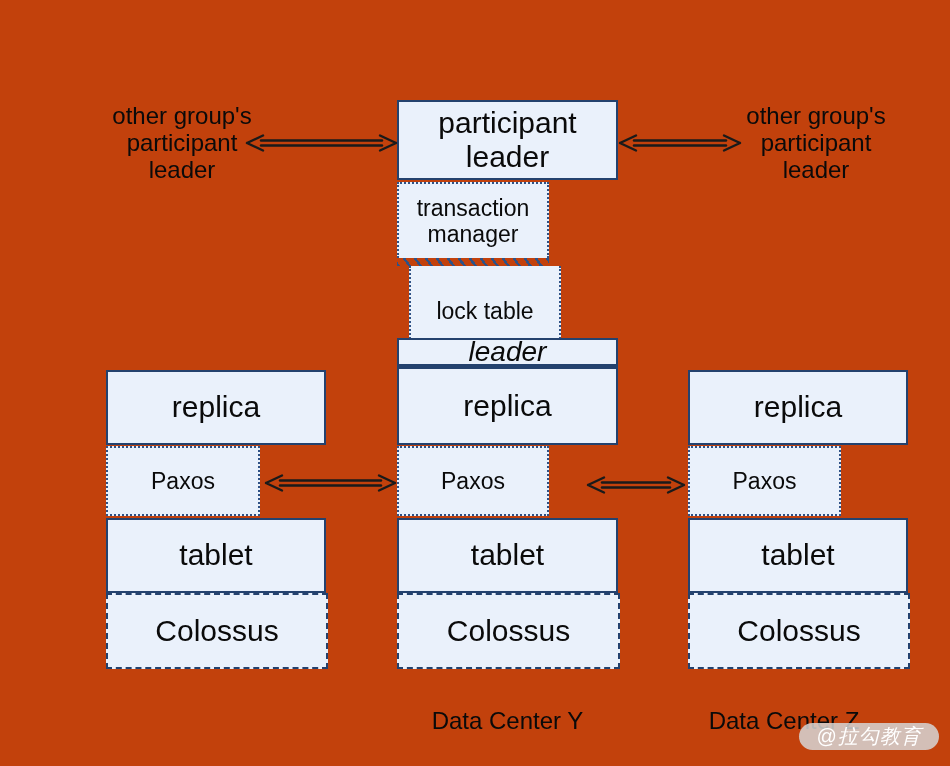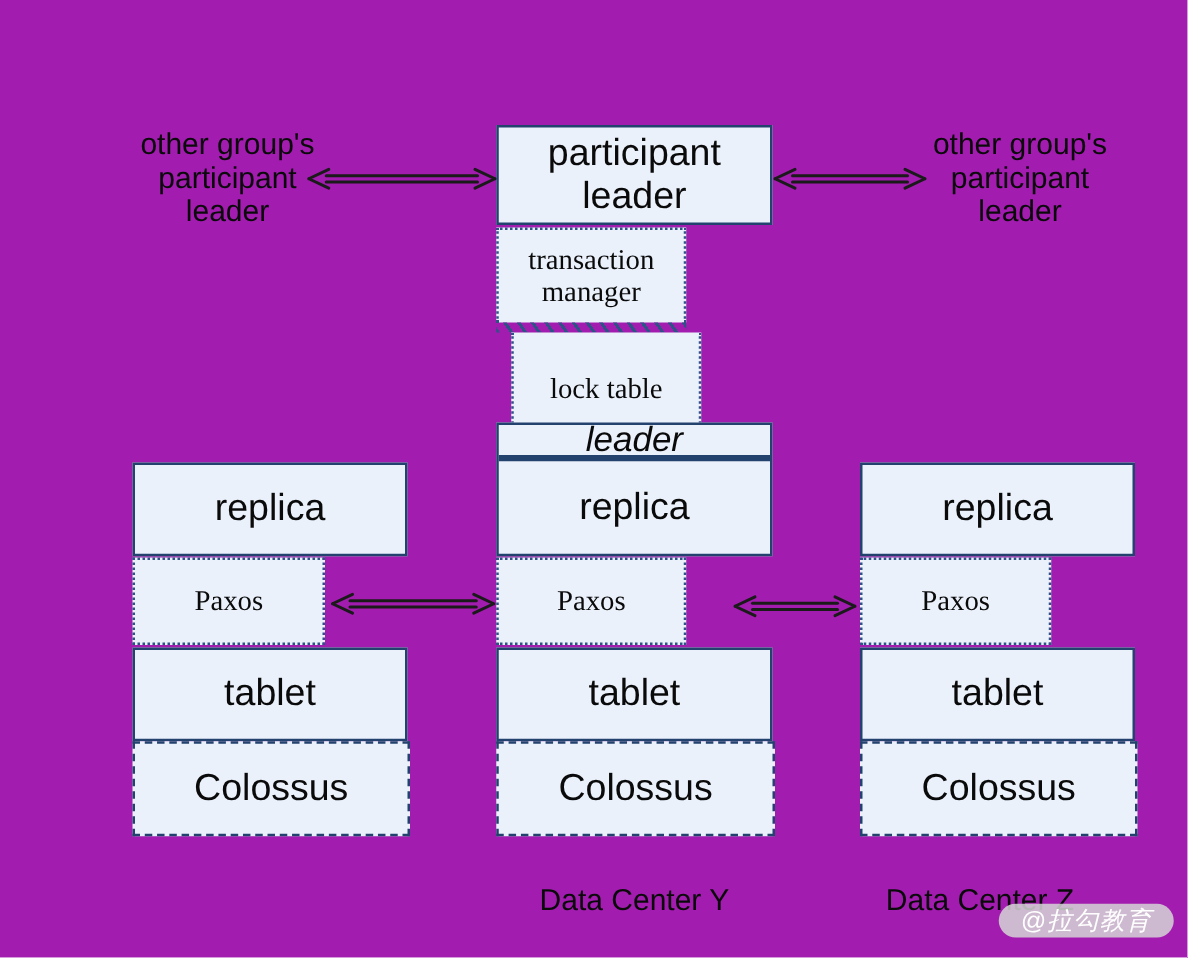--- a/index.html
+++ b/index.html
@@ -3,42 +3,41 @@
 <meta charset="utf-8">
 <style>
   * { margin: 0; padding: 0; box-sizing: border-box; }
   html, body { background: #ffffff; }
   body { font-family: "Liberation Sans", sans-serif; color: #0a0a0a; }
 
   .canvas {
     position: relative;
     width: 950px;
     height: 766px;
-    background: #a21caf;
+    background: #c2410c;
     overflow: hidden;
   }
 
   .box {
     position: absolute;
     background: var(--box_fill, #eaf1fb);
     border: 2.5px solid var(--border, #24426e);
     display: flex;
     align-items: center;
     justify-content: center;
     text-align: center;
     font-size: 30px;
     line-height: 1.15;
     color: #0a0a0a;
   }
 
   .box.small-label { font-size: 23px; }
 
   .dotted-box {
     border: 2.5px dotted var(--dotted, #2f5286);
-    font-family: Liberation Serif, serif;
   }
   .dotted-box.no-bottom { border-bottom: none; }
   .dotted-box.no-top { border-top: none; }
 
   .dashed-box {
     border: 2.5px dashed var(--border, #24426e);
   }
 
   .hatch-strip {
     position: absolute;

